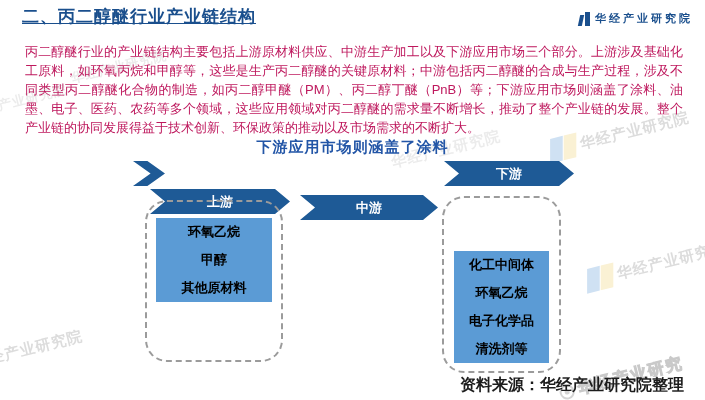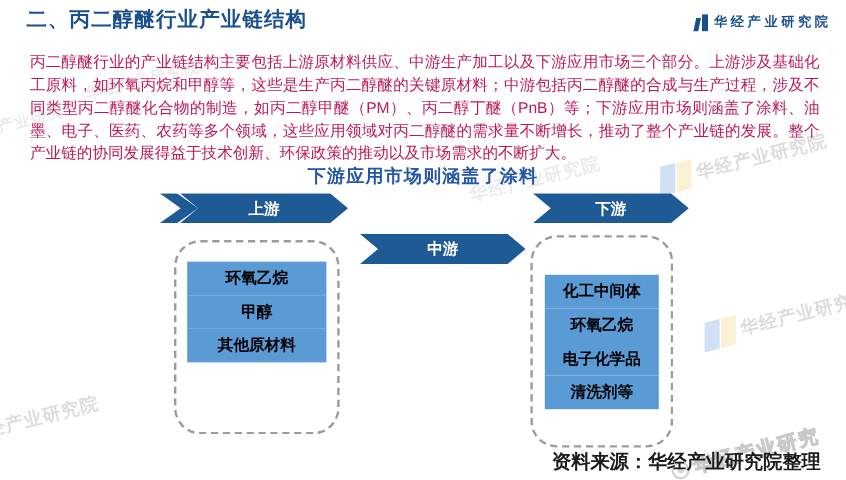--- a/index.html
+++ b/index.html
@@ -4,21 +4,21 @@
 <style>
   html,body{margin:0;padding:0;background:#e9e9e9;}
   .page{
     position:relative; width:705px; height:400px; background:#ffffff;
     font-family:"Liberation Sans","DejaVu Sans",sans-serif; overflow:hidden;
     margin:0 auto;
   }
   
   .hdr-title{
     position:absolute; left:22px; top:5px;
-    font-size:17px; font-weight:bold; color:#1A4F8D; letter-spacing:1px;
+    font-size:17px; font-weight:bold; color:#1A4F8D; letter-spacing:1px;text-decoration:underline;
   }
   .brand{
     position:absolute; left:579px; top:11px; display:flex; align-items:center; gap:5px;
   }
   .brand .mark{display:inline-flex; align-items:flex-end; gap:2px;}
   .brand .mark i{display:inline-block; background:#1A4F8D;}
   .brand .mark .b1{width:4px; height:11px; transform:skewX(-12deg);}
   .brand .mark .b2{width:5px; height:14px;}
   .brand .txt{font-size:11px; font-weight:bold; color:#1A4F8D; letter-spacing:3px;}
   
@@ -34,31 +34,31 @@
   }
   .chev{
     position:absolute; top:161px; height:25px; background:#1E5A96;
     color:#fff; font-size:13px; font-weight:bold; line-height:25px; text-align:center;
     clip-path:polygon(0 0, calc(100% - 15px) 0, 100% 50%, calc(100% - 15px) 100%, 0 100%, 15px 50%);
   }
   .chev.lead{
     left:133px; width:32px;
     clip-path:polygon(0 0, 45% 0, 100% 50%, 45% 100%, 0 100%, 55% 50%);
   }
-  .chev.c1{left:150px; width:140px;}
+  .chev.c1{left:150px; width:140px;margin-top:28px;}
   .chev.c2{left:300px; width:138px;margin-top:34px;}
   .chev.c3{left:444px; width:130px;text-align:center;}
   .col{
     position:absolute; box-sizing:border-box;
     border:2px dashed #9b9b9b; border-radius:22px;
     display:flex; flex-direction:column;
   }
   .col.up  {left:145px; top:200px; width:138px; height:162px; justify-content:flex-start; padding:16px 9px;}
   .col.mid {left:289px; top:200px; width:136px; height:162px; justify-content:center;       padding:16px 7px;}
-  .col.down{left:442px; top:196px; width:119px; height:177px; justify-content:center; padding:8px 10px;}
+  .col.down{left:442px; top:196px; width:119px; height:177px; justify-content:flex-end; padding:8px 10px;}
   .item{
     background:#5B9BD5; height:28px; line-height:28px; text-align:center;
     font-size:13px; font-weight:600; color:#000;
   }
   
   .source{
     position:absolute; right:21px; bottom:4px;
     font-size:16px; font-weight:bold; color:#1c1c1c;
   }
   

